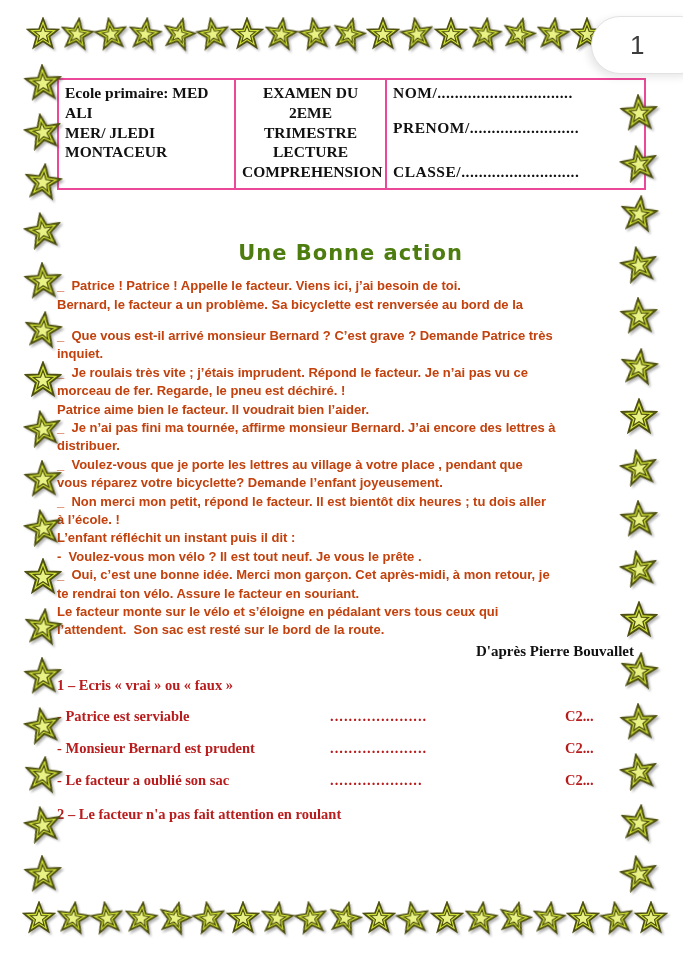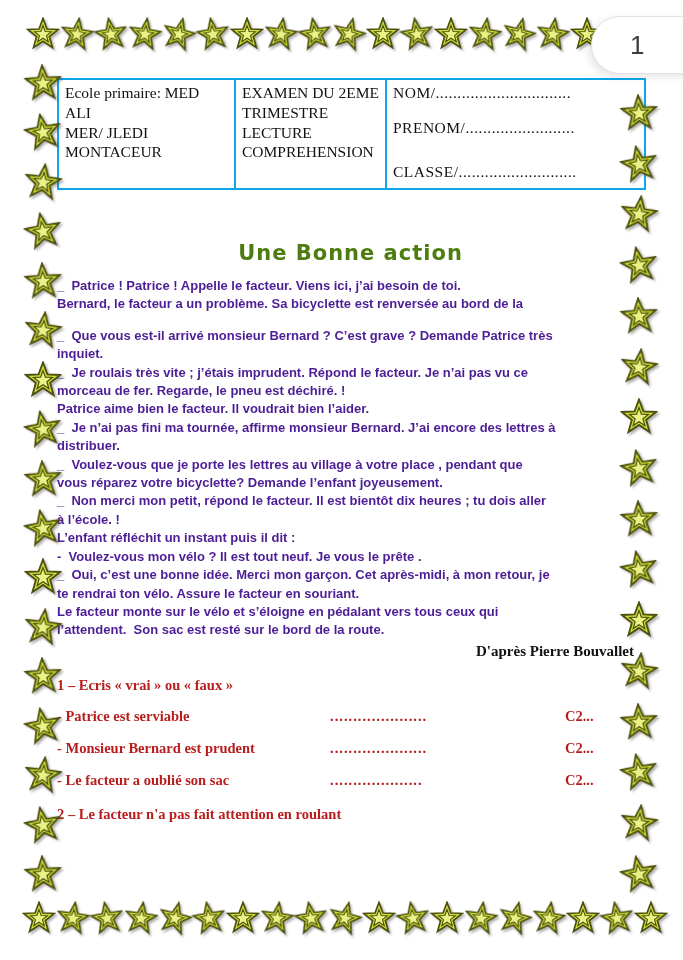--- a/index.html
+++ b/index.html
@@ -38,40 +38,40 @@
     font-size:26px;color:#3c3c3c;
   }
 
   
   .content{position:absolute;left:57px;top:78px;width:587px;z-index:1;}
 
   table.header-table{
     border-collapse:collapse;width:587px;table-layout:fixed;
   }
   table.header-table td{
-    border:2px solid #0ea5e9;vertical-align:top;
+    border:2px solid #ec4899;vertical-align:top;
     padding:3px 6px 6px 6px;height:110px;box-sizing:border-box;
-    font-weight:normal;font-size:15.5px;line-height:1.28;
+    font-weight:bold;font-size:15.5px;line-height:1.28;
   }
   td.cell-school{width:177px;}
-  td.cell-exam{width:151px;}
+  td.cell-exam{width:151px;text-align:center;}
   td.cell-fields{width:259px;}
   .field-line{white-space:nowrap;overflow:hidden;letter-spacing:.5px;}
   .field-line + .field-line{margin-top:15px;}
   .field-line.classe{margin-top:24px;}
 
   .story-title{
     margin-top:48px;text-align:center;
     font-family:"DejaVu Sans", sans-serif;
     font-weight:bold;font-size:21px;line-height:30px;letter-spacing:1px;color:#4d7c0f;
   }
   .story{
     margin-top:9px;
     font-family:"Liberation Sans", sans-serif;
-    font-weight:bold;font-size:13px;line-height:18.4px;color:#4c1d95;
+    font-weight:bold;font-size:13px;line-height:18.4px;color:#c2410c;
   }
   .story-line{white-space:pre;}
   .story-line.para-gap{margin-top:13px;}
   .story-author{
     margin-top:3px;text-align:right;padding-right:10px;
     font-weight:bold;font-size:15px;font-family:"Liberation Serif", serif;
   }
 
   .questions{font-family:"Liberation Serif", serif;font-weight:bold;font-size:14.5px;color:#b91c1c;}
   .q-heading{margin-top:16px;line-height:19px;}

